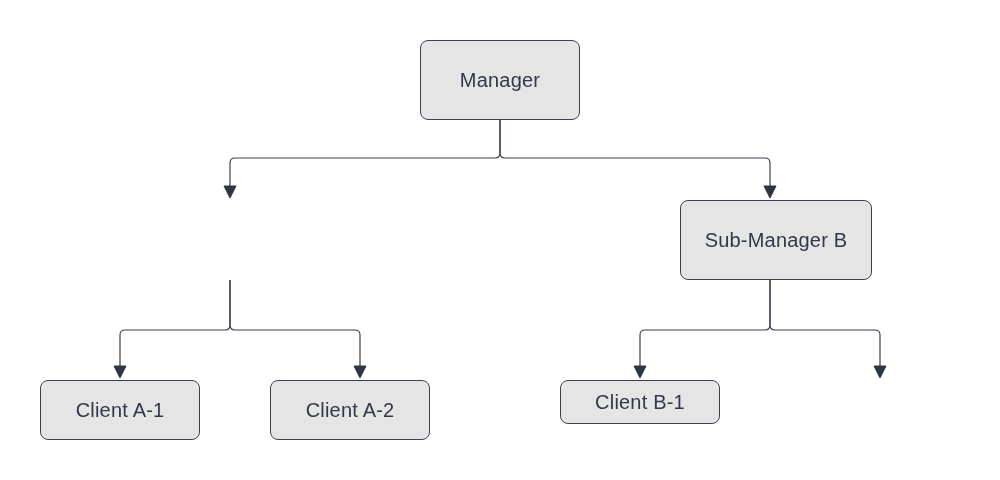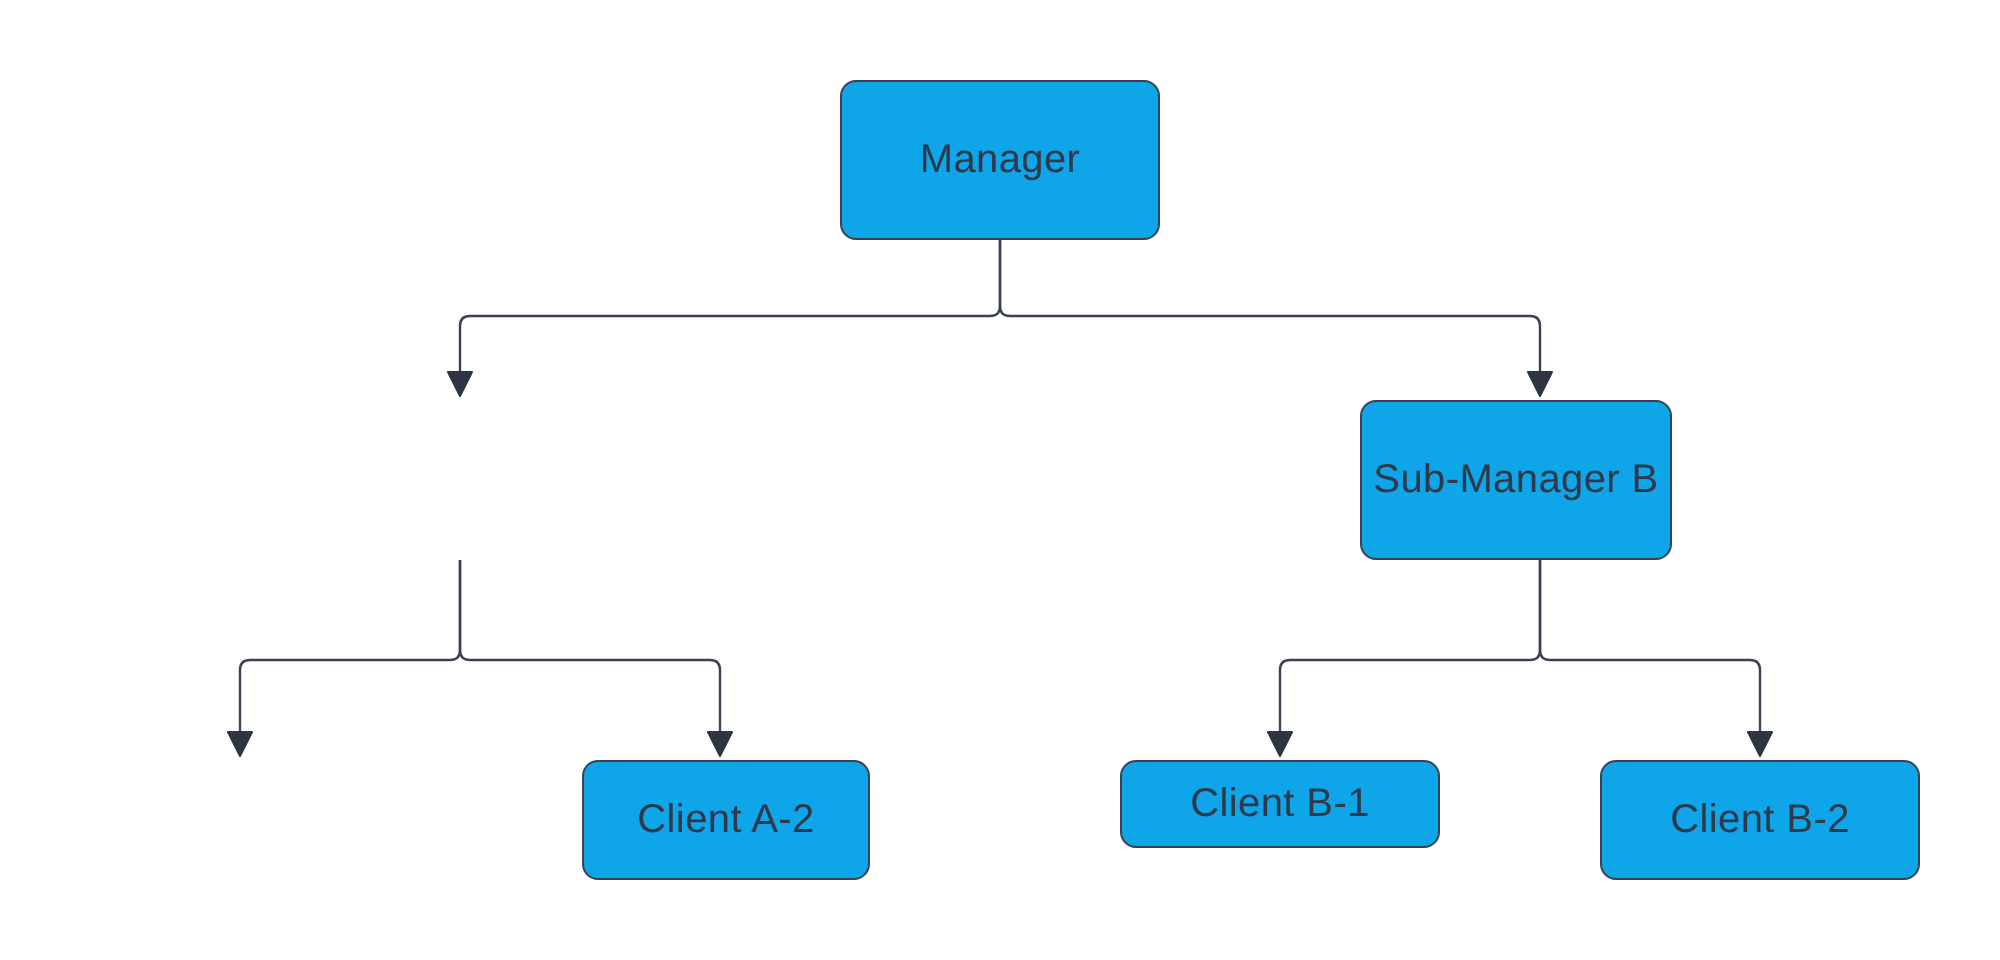--- a/index.html
+++ b/index.html
@@ -30,37 +30,37 @@
   }
   .arrow-head {
     fill: #2e3542;
     stroke: #2e3542;
     stroke-width: 1;
     stroke-linejoin: round;
   }
   .node {
     position: absolute;
     box-sizing: border-box;
-    background: #0ea5e9;
+    background: #e5e5e5;
     border: 1px solid #3a4150;
     border-radius: 8px;
     display: flex;
     align-items: center;
     justify-content: center;
     color: #30384a;
     font-size: 20px;
     letter-spacing: 0.2px;
     white-space: nowrap;
     cursor: default;
   }
   .node-manager   { left: 420px; top: 40px;  width: 160px; height: 80px; }
   .node-sub-a     { left: 140px; top: 200px; width: 180px; height: 80px; }
-  .node-sub-b     { left: 680px; top: 200px; width: 156px; height: 80px; }
+  .node-sub-b     { left: 680px; top: 200px; width: 192px; height: 80px; }
   .node-client-a1 { left: 40px;  top: 380px; width: 160px; height: 60px; }
-  .node-client-a2 { left: 291px; top: 380px; width: 144px; height: 60px; }
+  .node-client-a2 { left: 270px; top: 380px; width: 160px; height: 60px; }
   .node-client-b1 { left: 560px; top: 380px; width: 160px; height: 44px; }
   .node-client-b2 { left: 800px; top: 380px; width: 160px; height: 60px; }
 </style>
 </head>
 <body>
 
 <div class="canvas">
 
   <svg class="edges" viewBox="0 0 1000 480" aria-hidden="true">
 
@@ -85,26 +85,26 @@
 
   <div class="node node-manager">
     <span>Manager</span>
   </div>
 
 
   <div class="node node-sub-b">
     <span>Sub-Manager B</span>
   </div>
 
+  <div class="node node-client-a1">
+    <span>Client A-1</span>
+  </div>
 
   <div class="node node-client-a2">
     <span>Client A-2</span>
   </div>
 
   <div class="node node-client-b1">
     <span>Client B-1</span>
   </div>
 
-  <div class="node node-client-b2">
-    <span>Client B-2</span>
-  </div>
 
 </div>
 
 </body></html>

